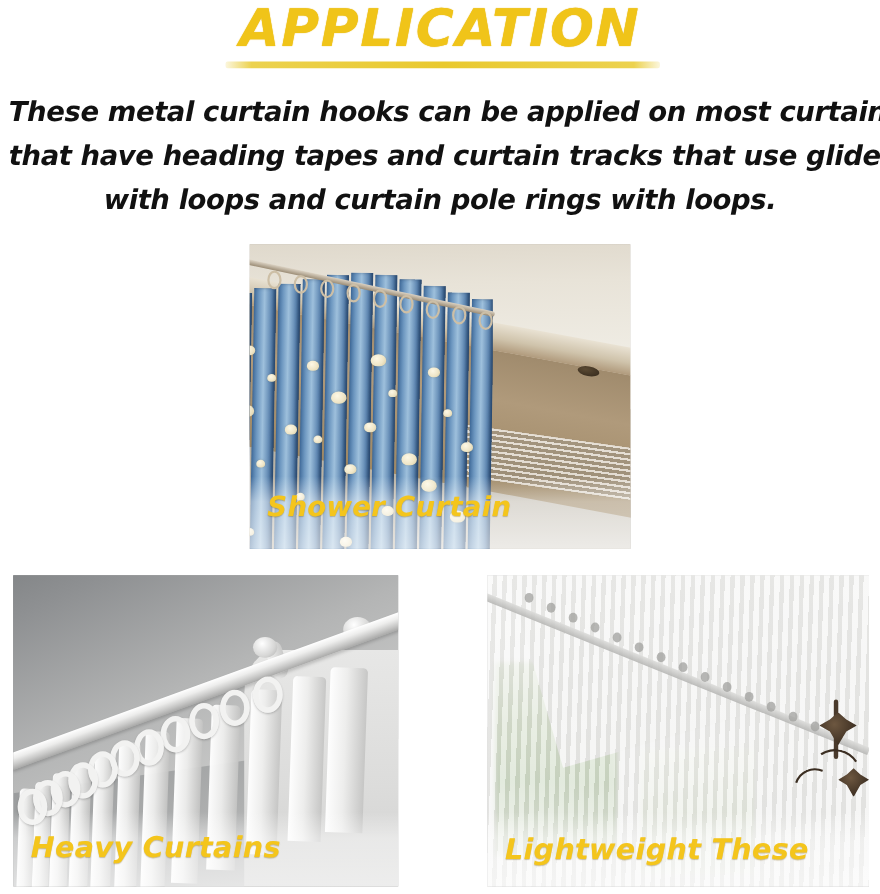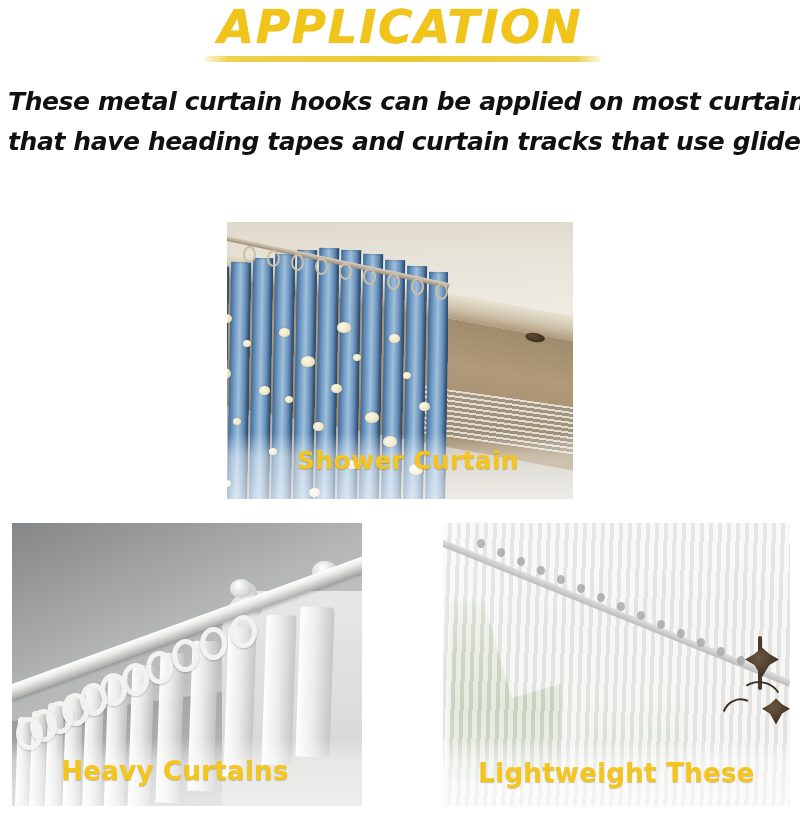--- a/index.html
+++ b/index.html
@@ -96,23 +96,23 @@
     height: 24%;
     background: linear-gradient(180deg,
         rgba(255,255,255,0.0) 0%,
         rgba(255,255,255,0.45) 35%,
         rgba(255,255,255,0.62) 100%);
     pointer-events: none;
   }
   .caption {
     position: absolute;
     left: 16px; right: 0;
-    text-align: center;
     font-family: "DejaVu Sans", sans-serif;
     font-weight: bold;
+    font-style: italic;
     color: #f4c51c;
     text-shadow: 0 1px 1px rgba(120,90,0,0.35);
     white-space: nowrap;
   }
   #cap-shower  { bottom: 24px; font-size: 25px; letter-spacing: 0.3px; }
   #cap-heavy   { bottom: 20px; font-size: 26px; letter-spacing: 0.3px;
                  padding-right: 40px; }
   #cap-sheers  { bottom: 18px; font-size: 26px; letter-spacing: 0.3px;
                  padding-right: 16px; }
 
@@ -349,20 +349,21 @@
 
 <div id="header">
 
   <div id="title">APPLICATION</div>
 
   <div id="title-underline"></div>
 
   <div id="paragraph">
     <span class="pline">These metal curtain hooks can be applied on most curtains</span>
     <span class="pline">that have heading tapes and curtain tracks that use gliders</span>
+    <span class="pline">with loops and curtain pole rings with loops.</span>
   </div>
 </div>
 
 <div class="photo" id="photo-shower">
   <div class="scene" id="scene-shower">
     <div class="sh-ceiling"></div>
     <div class="sh-wallow"></div>
     <div class="sh-beam-face"></div>
     <div class="sh-beam-top"></div>
     <div class="sh-blinds"></div>

